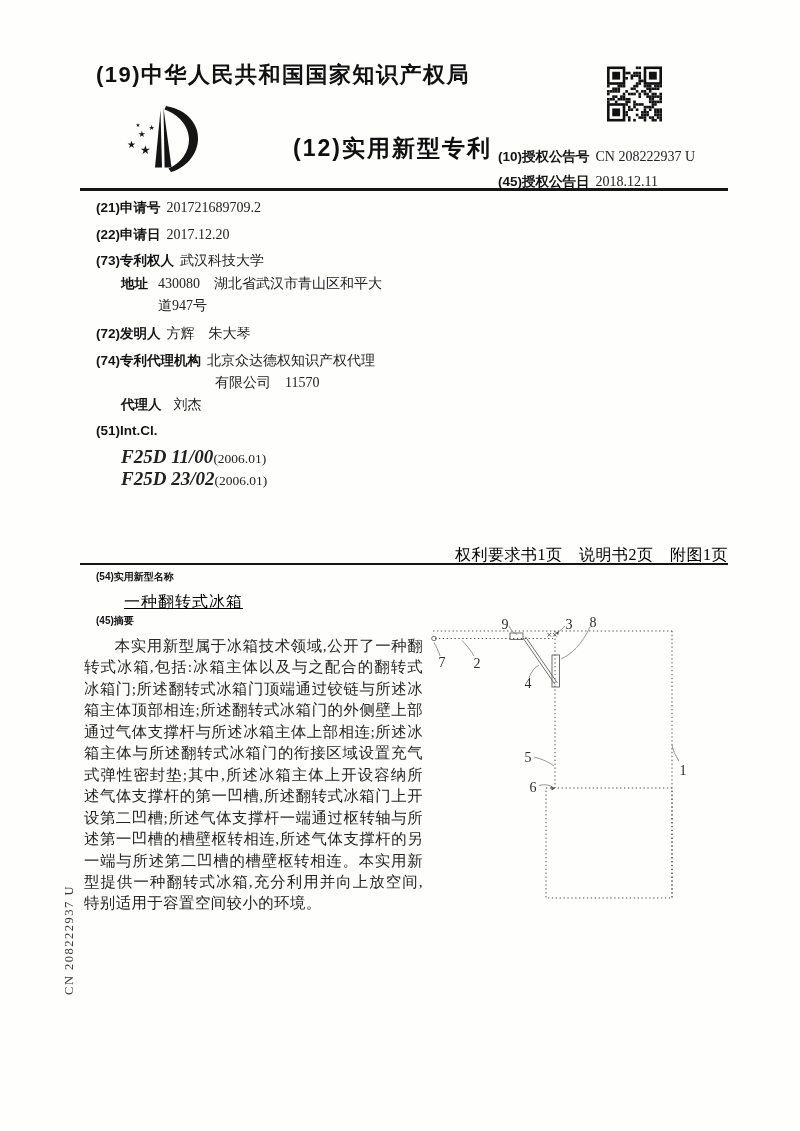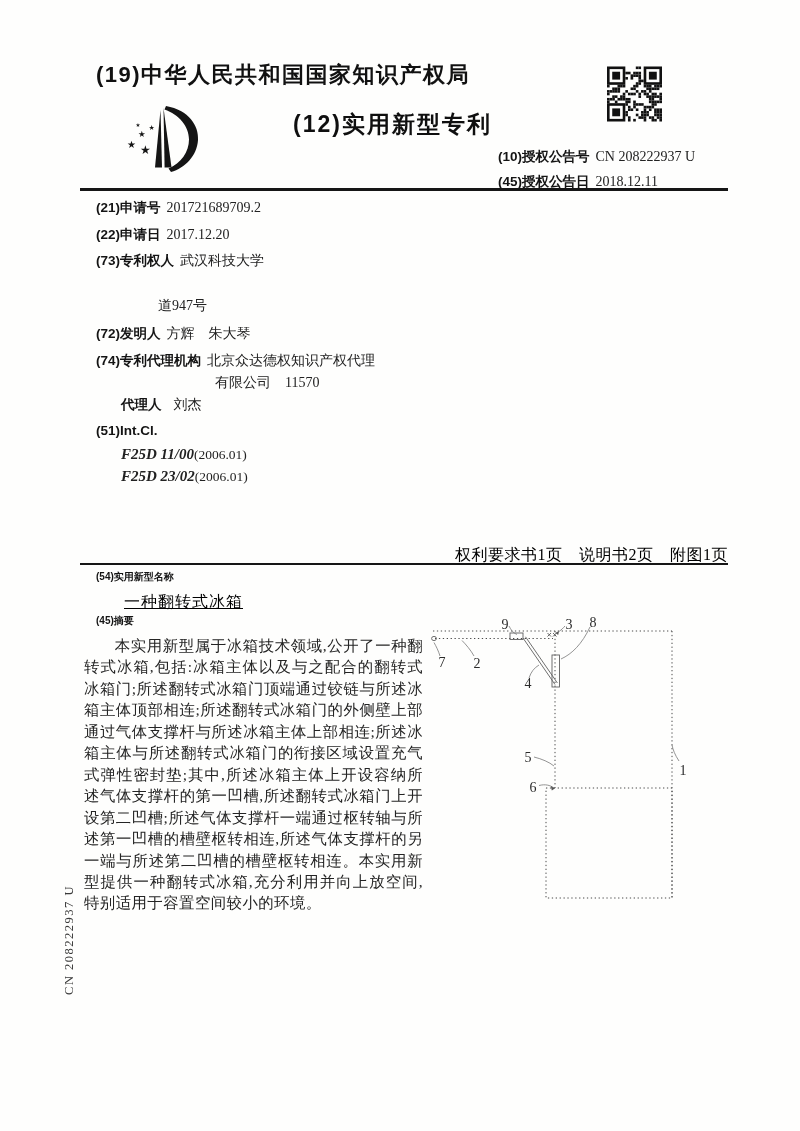--- a/index.html
+++ b/index.html
@@ -4,28 +4,28 @@
 <style>
   html,body{margin:0;padding:0;background:#d9d9d9;}
   .page{position:relative;width:800px;height:1131px;background:#fefefd;overflow:hidden;
         font-family:"Liberation Serif",serif;color:#1c1c1c;}
   .abs{position:absolute;}
   .row{position:absolute;white-space:nowrap;}
   .lbl{font-family:"Liberation Sans",sans-serif;font-weight:700;font-size:13.5px;color:#141414;}
   .val{font-family:"Liberation Serif",serif;font-size:14px;color:#222;}
   .gap6{margin-left:6px;}
   .office{font-family:"Liberation Sans",sans-serif;font-weight:700;font-size:22px;letter-spacing:1.5px;color:#111;}
-  .doctype{font-family:"Liberation Sans",sans-serif;font-weight:700;font-size:23px;letter-spacing:2px;color:#0f0f0f;}
+  .doctype{font-family:"Liberation Sans",sans-serif;font-weight:700;font-size:23px;letter-spacing:2px;color:#0f0f0f;margin-top:24px;}
   .rule{position:absolute;background:#161616;}
   .pagesnote{font-size:16px;letter-spacing:0.5px;color:#000000;}
   .sectlbl{font-family:"Liberation Sans",sans-serif;font-weight:700;font-size:10px;color:#141414;}
   .invtitle{font-size:16px;letter-spacing:1px;color:#000000;text-decoration:underline;}
   .abstract{position:absolute;left:84px;top:635px;width:339px;font-size:15.4px;line-height:21.45px;
             letter-spacing:0.45px;text-align:justify;text-indent:2em;color:#242424;}
-  .intcl{font-style:italic;font-weight:700;font-size:15px;margin-top:32px;}
+  .intcl{font-style:italic;font-weight:700;font-size:19px;margin-top:32px;}
   .intclyear{font-style:normal;font-weight:400;font-size:13.5px;}
   .sidenum{position:absolute;left:-10px;top:932px;width:160px;height:16px;text-align:center;
            transform:rotate(-90deg);font-size:12.5px;letter-spacing:1.5px;color:#3a3a3a;}
   svg text.figlab{font-family:"Liberation Serif",serif;font-size:14px;fill:#2a2a2a;}
 </style>
 </head>
 <body>
 
 <div class="page">
 
@@ -213,20 +213,23 @@
 
   <div class="row" style="left:96px;top:198px;">
     <span class="lbl">(21)申请号</span><span class="val gap6">201721689709.2</span>
   </div>
   <div class="row" style="left:96px;top:225px;">
     <span class="lbl">(22)申请日</span><span class="val gap6">2017.12.20</span>
   </div>
   <div class="row" style="left:96px;top:251px;">
     <span class="lbl">(73)专利权人</span><span class="val gap6">武汉科技大学</span>
   </div>
+  <div class="row" style="left:121px;top:274px;">
+    <span class="lbl">地址</span><span class="val" style="margin-left:10px;">430080　湖北省武汉市青山区和平大</span>
+  </div>
   <div class="row" style="left:158px;top:296px;">
     <span class="val">道947号</span>
   </div>
   <div class="row" style="left:96px;top:324px;">
     <span class="lbl">(72)发明人</span><span class="val gap6">方辉　朱大琴</span>
   </div>
   <div class="row" style="left:96px;top:351px;">
     <span class="lbl">(74)专利代理机构</span><span class="val gap6">北京众达德权知识产权代理</span>
   </div>
   <div class="row" style="left:215px;top:373px;">

